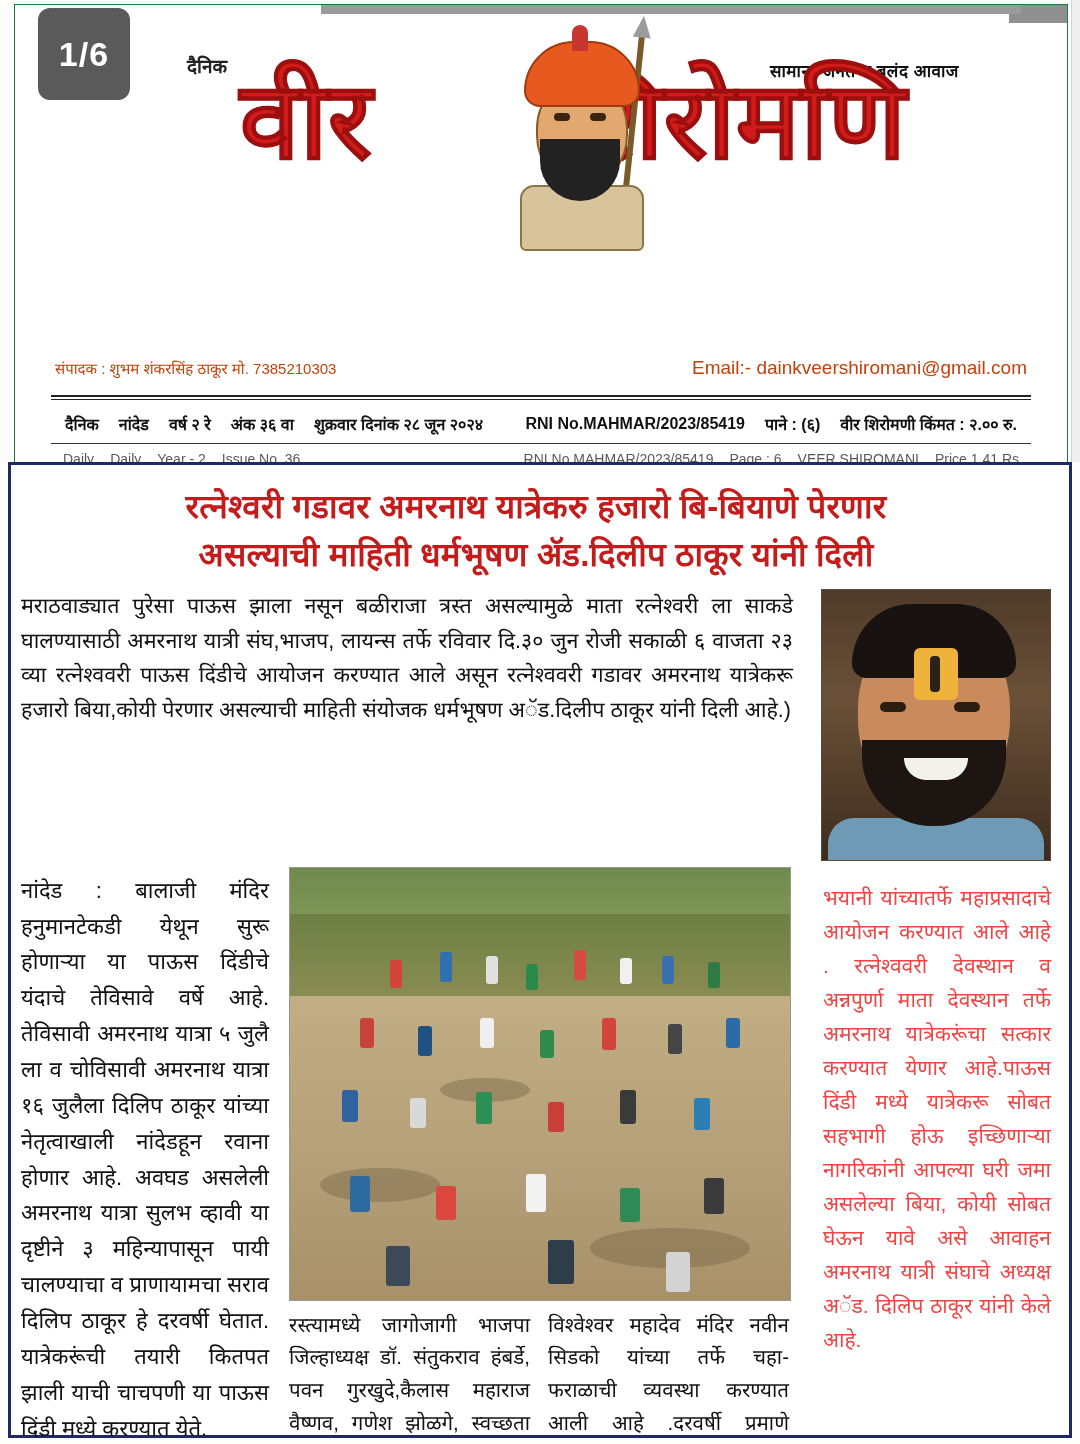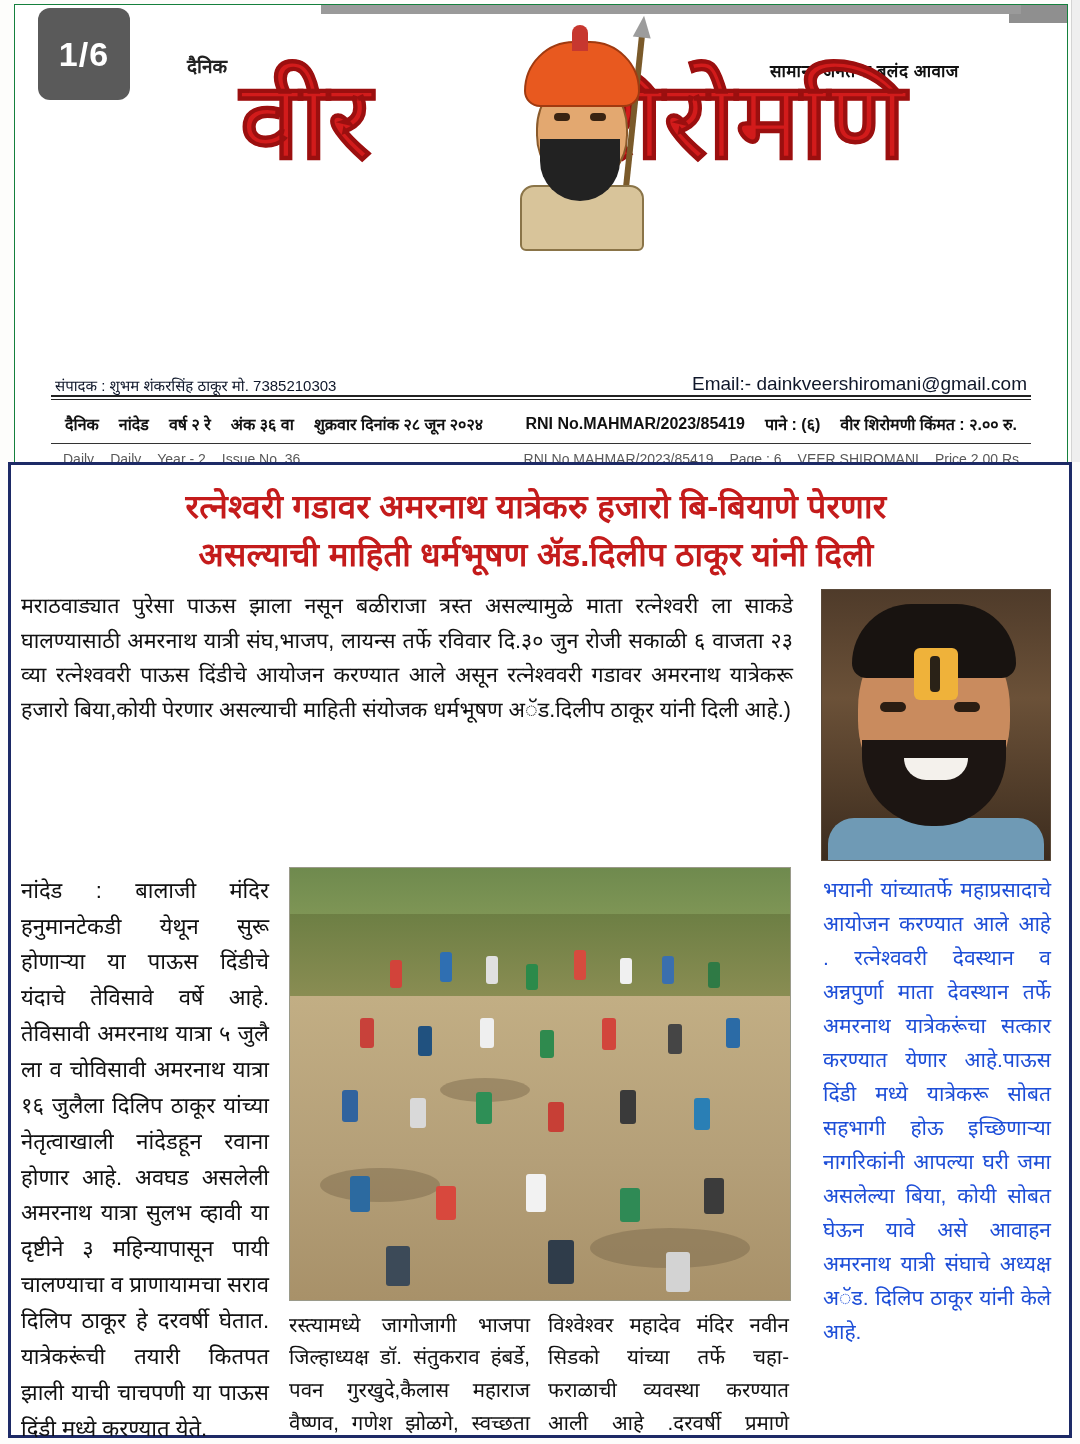--- a/index.html
+++ b/index.html
@@ -239,24 +239,24 @@
   }
 
   
   .contact-row {
     position: absolute;
     left: 40px;
     right: 40px;
     top: 336px;
     height: 54px;
     display: flex;
-    align-items: flex-end;
+    align-items: center;
     justify-content: space-between;
     font-size: 15px;
-    color: #0f172a;
+    color: #c2410c;
   }
   .contact-row .email {
     font-size: 19px;
   }
   .contact-rule {
     position: absolute;
     left: 36px;
     right: 36px;
     top: 390px;
     border-top: 2px solid #222;
@@ -476,25 +476,25 @@
   }
   .dot {
     position: absolute;
     border-radius: 3px;
   }
 
   
   .col-right {
     position: absolute;
     right: 0;
-    top: 284px;
+    top: 292px;
     width: 228px;
     font-size: 21px;
     line-height: 1.62;
-    color: #1d4ed8;
+    color: #ef4444;
     text-align: justify;
   }
 
   
   .bottom-row {
     position: absolute;
     left: 268px;
     top: 720px;
     width: 500px;
     display: flex;
@@ -567,21 +567,21 @@
 
       <div class="meta-strip-en">
         <span class="cell">Daily</span>
         <span class="cell">Daily</span>
         <span class="cell">Year - 2</span>
         <span class="cell">Issue No. 36</span>
         <span class="cell flex">Friday Date 28th June 2024</span>
         <span class="cell">RNI No.MAHMAR/2023/85419</span>
         <span class="cell">Page : 6</span>
         <span class="cell">VEER SHIROMANI</span>
-        <span class="cell">Price 2.00 Rs</span>
+        <span class="cell">Price 1.41 Rs</span>
       </div>
     </div>
   </div>
 
   <div class="edge"></div>
 
   <div class="page-badge">1/6</div>
 
   <div class="article">
     <div class="headline">

